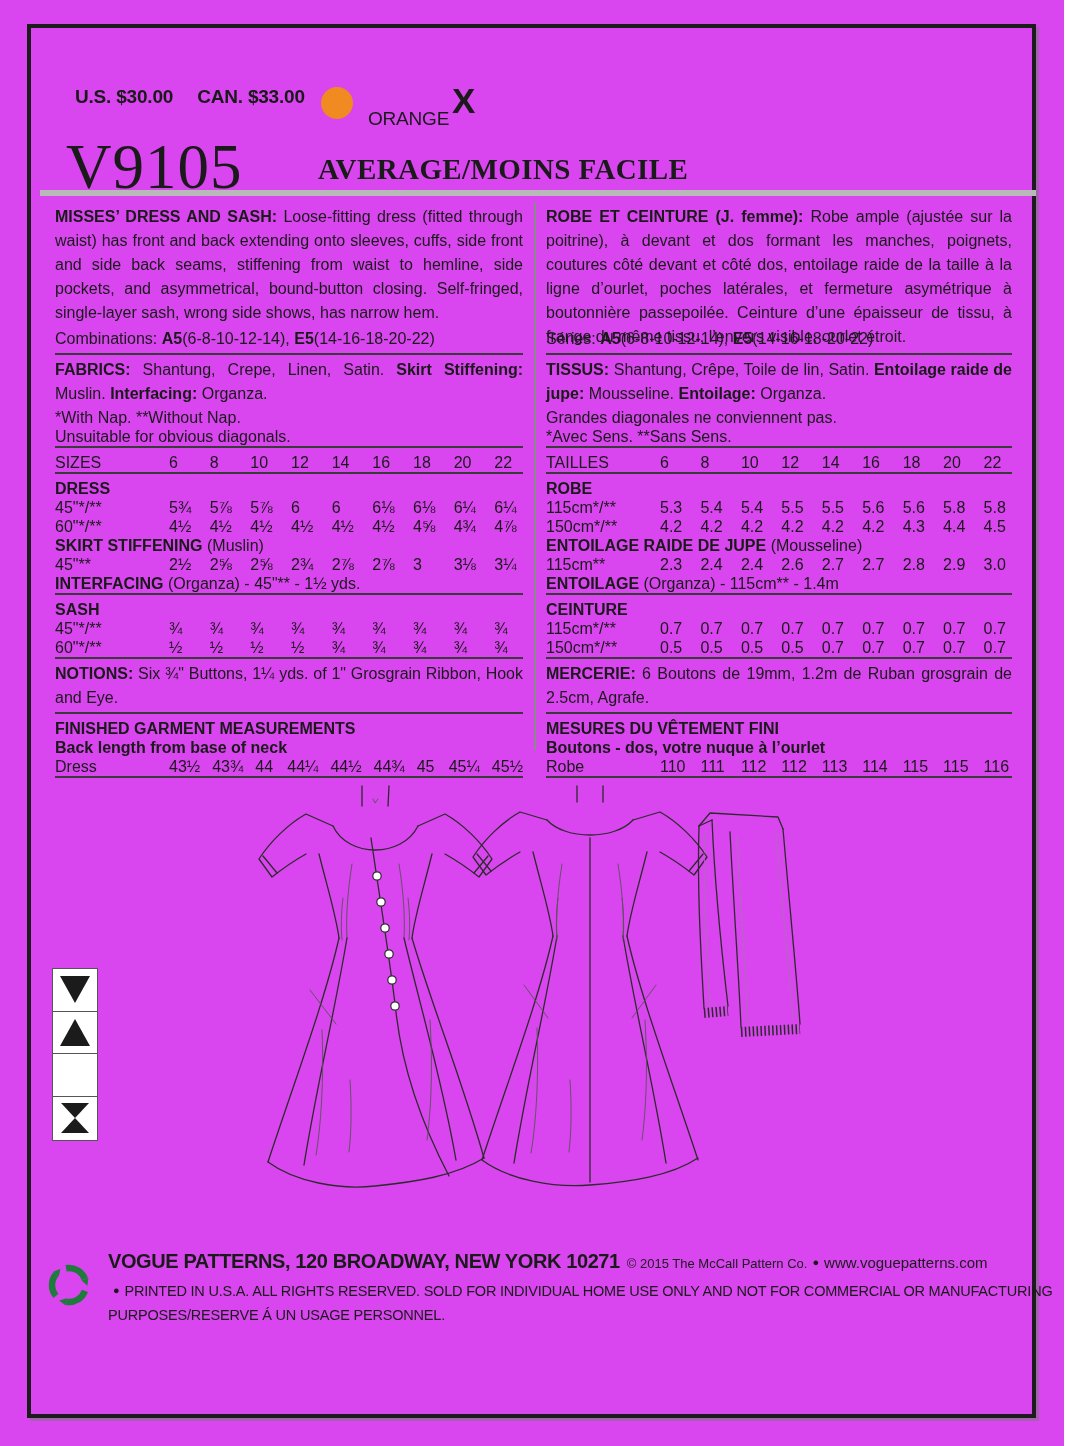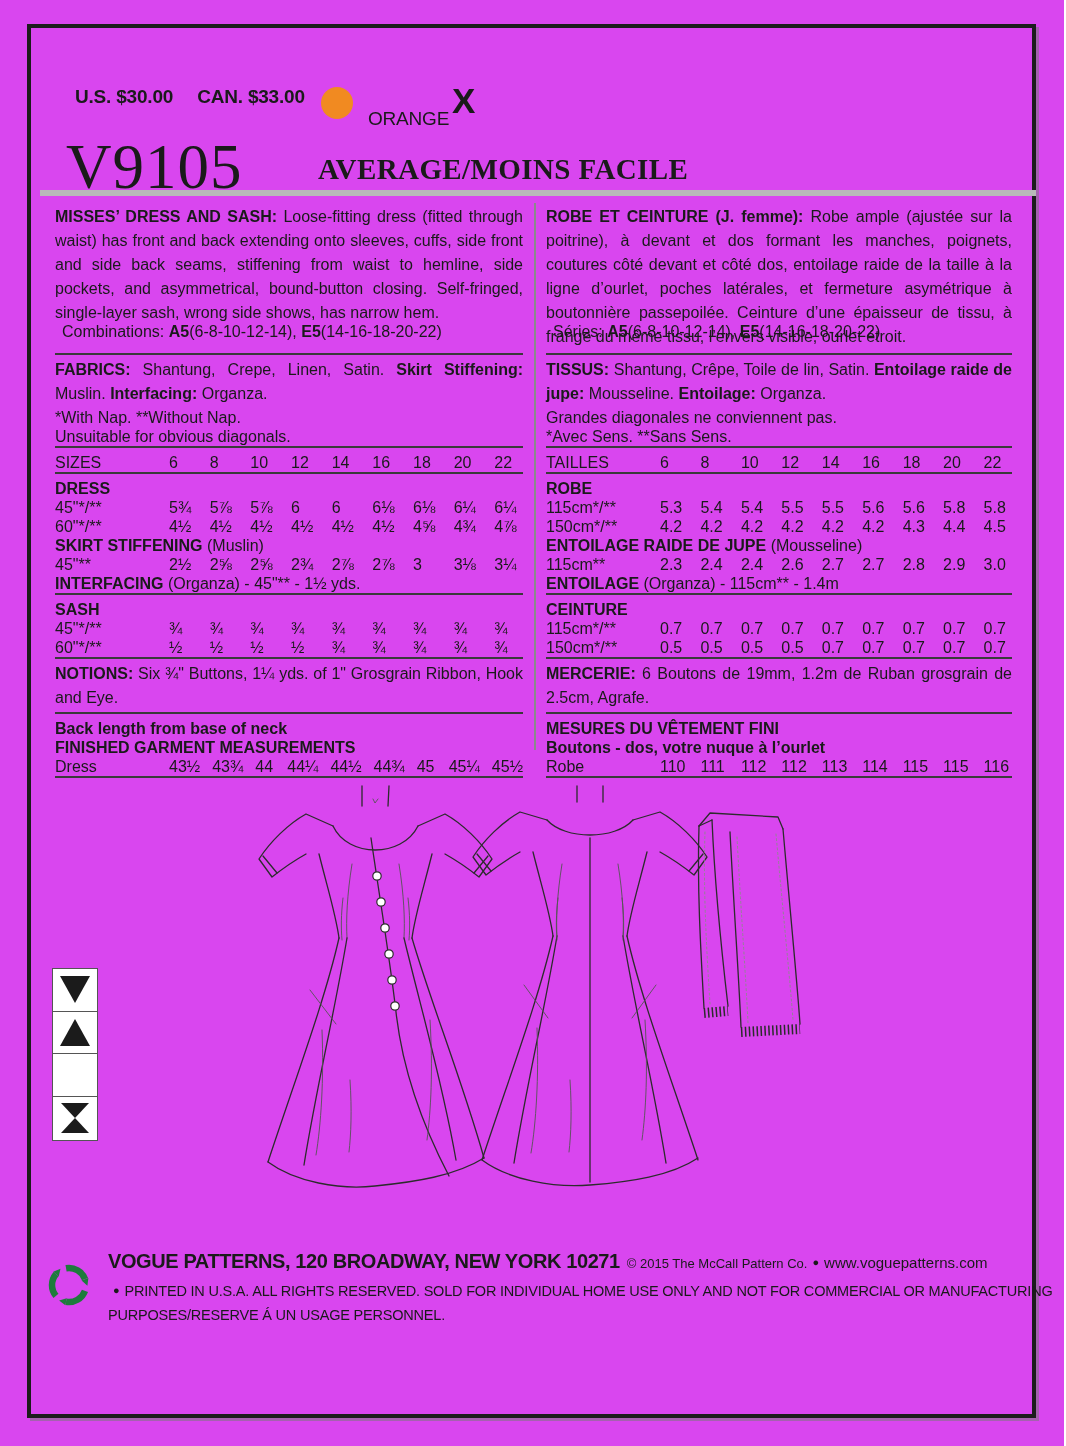--- a/index.html
+++ b/index.html
@@ -13,21 +13,21 @@
   .colorx{position:absolute;left:452px;top:81px;font-weight:700;font-size:35px;letter-spacing:-1px;}
   .pnum{position:absolute;left:66px;top:124px;font-family:"Liberation Serif","DejaVu Serif",serif;font-size:63px;line-height:62px;letter-spacing:1px;margin-top:12px;}
   .difficulty{position:absolute;left:318px;top:153px;font-family:"Liberation Serif","DejaVu Serif",serif;font-weight:700;font-size:29px;letter-spacing:.4px;}
   .graybar{position:absolute;left:40px;top:190px;width:996px;height:6px;background:#b9b9b9;}
   .vdiv{position:absolute;left:534px;top:203px;width:2px;height:547px;background:#8a8a8a;}
   .col{position:absolute;top:205px;font-size:16px;line-height:24px;}
   #col-en{left:55px;width:468px;}
   #col-fr{left:546px;width:466px;}
   .colhead{position:relative;height:146px;}
   .desc{margin:0;text-align:justify;text-align-last:left;}
-  .series{position:absolute;left:0;bottom:0;margin:7px;white-space:nowrap;}
+  .series{position:absolute;left:0;bottom:0;margin:0;white-space:nowrap;}
   .b{font-weight:700;}
   .rule{height:2px;background:#3a3a3a;margin:2px 0 3px;}
   .tline{height:19px;white-space:nowrap;}
   .para{text-align:justify;text-align-last:left;margin:0;}
   .grid{display:grid;grid-template-columns:102px repeat(9,1fr);height:19px;gap:12px;}
   .symbols{position:absolute;left:52px;top:968px;width:46px;height:173px;border:1.5px solid #555;box-sizing:border-box;background:#fff;}
   .symcell{height:41.5px;border-bottom:1px solid #555;display:flex;align-items:center;justify-content:center;}
   .symcell:last-child{border-bottom:none;}
   .illus{position:absolute;left:100px;top:780px;}
   .illus path{fill:none;stroke:#2c2c2c;stroke-width:1.3;stroke-linecap:round;stroke-linejoin:round;}
@@ -148,22 +148,22 @@
           <span class="cell">½</span>
           <span class="cell">¾</span>
           <span class="cell">¾</span>
           <span class="cell">¾</span>
           <span class="cell">¾</span>
           <span class="cell">¾</span>
         </div>
         <div class="rule"></div>
         <div class="para"><span class="b">NOTIONS: </span><span>Six ¾" Buttons, 1¼ yds. of 1" Grosgrain Ribbon, Hook and Eye.</span></div>
         <div class="rule"></div>
+        <div class="tline b">FINISHED GARMENT MEASUREMENTS</div>
         <div class="tline b">Back length from base of neck</div>
-        <div class="tline b">FINISHED GARMENT MEASUREMENTS</div>
         <div class="grid">
           <span class="lbl">Dress</span>
           <span class="cell">43½</span>
           <span class="cell">43¾</span>
           <span class="cell">44</span>
           <span class="cell">44¼</span>
           <span class="cell">44½</span>
           <span class="cell">44¾</span>
           <span class="cell">45</span>
           <span class="cell">45¼</span>

